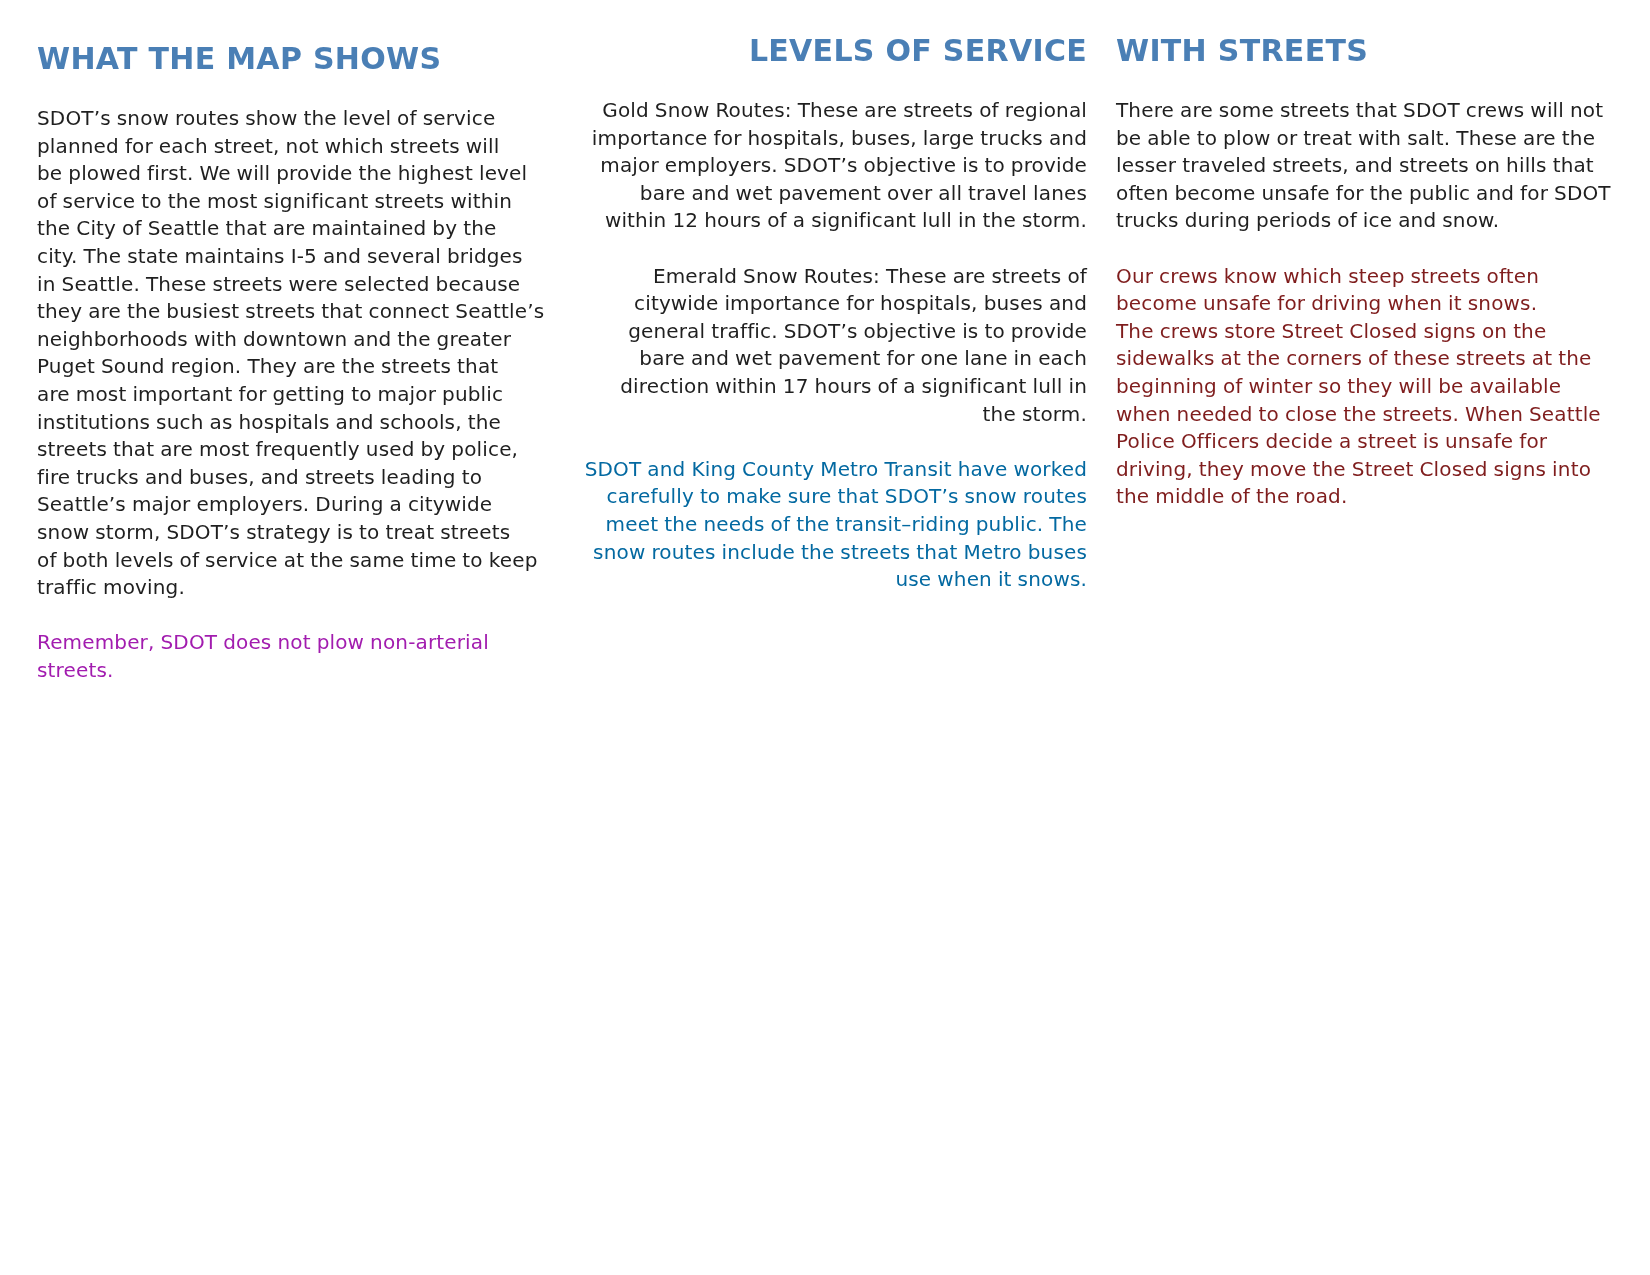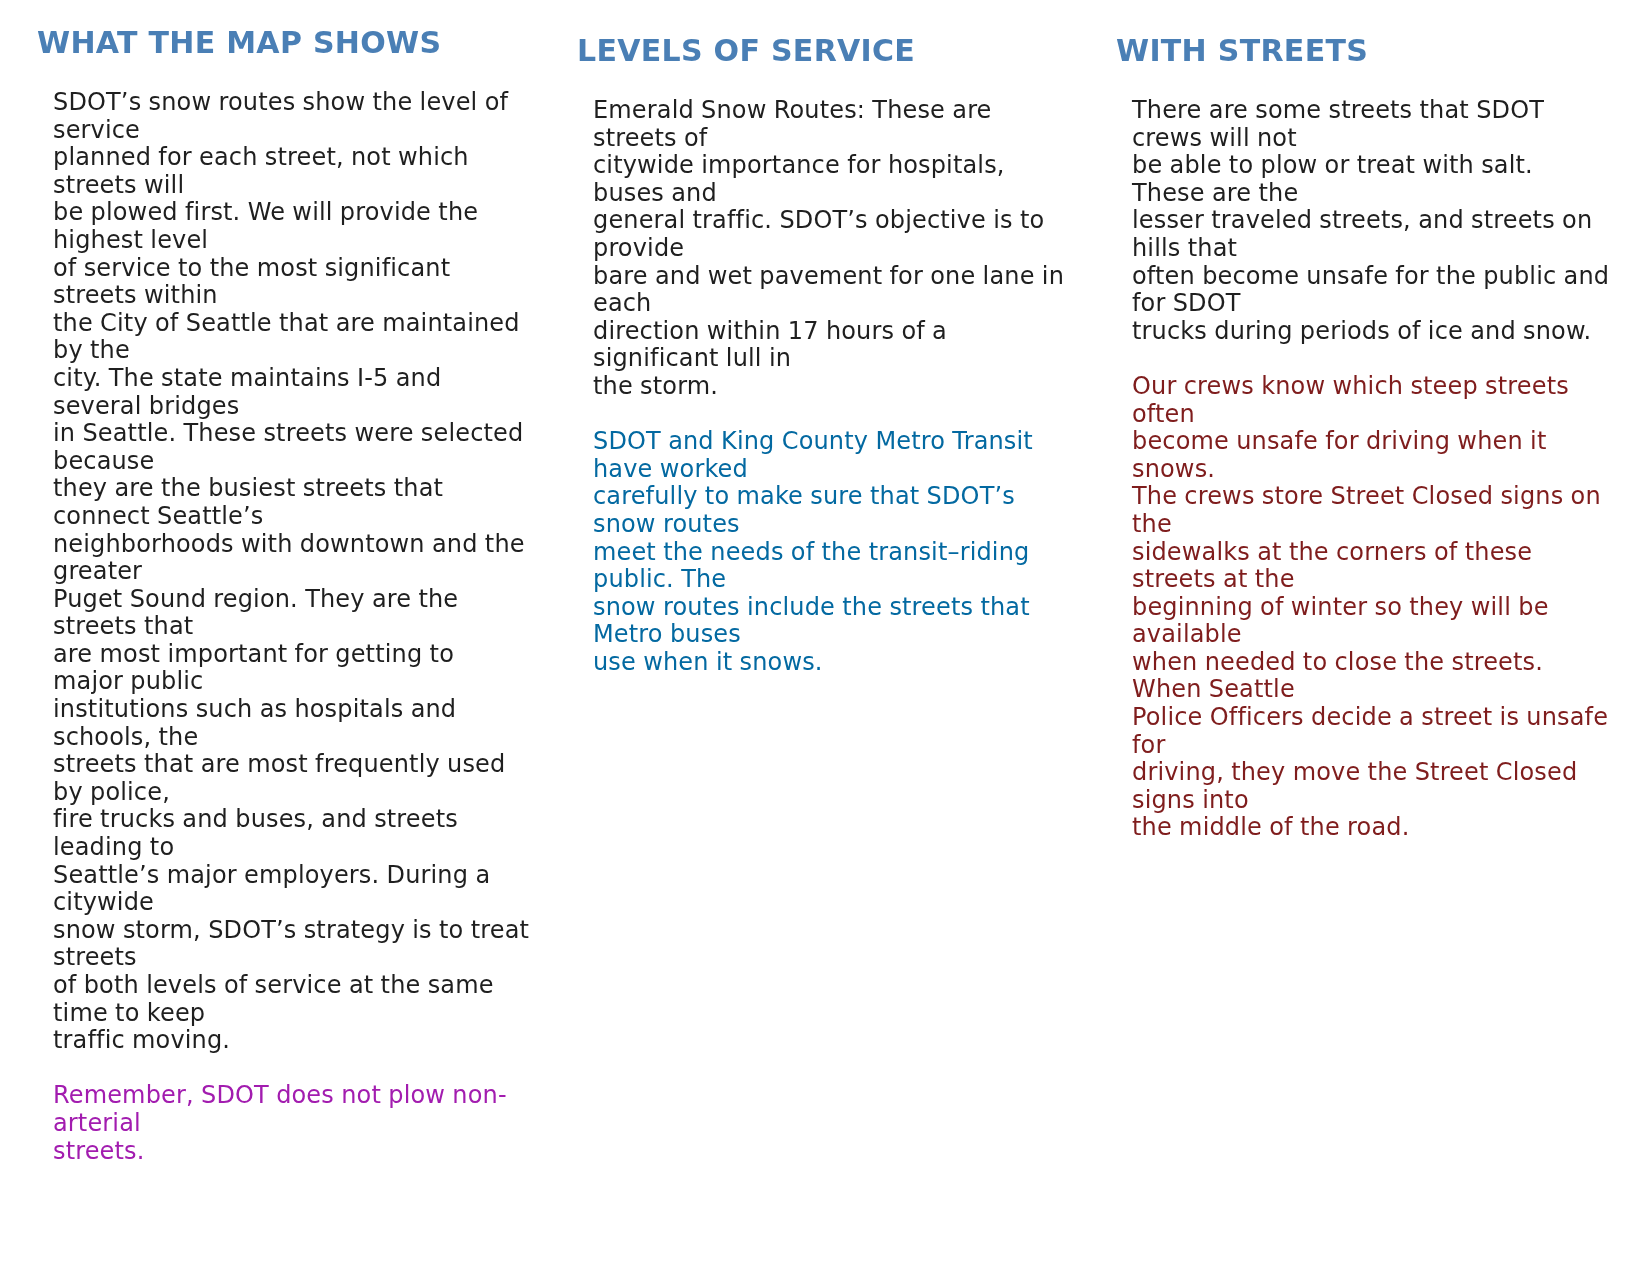--- a/index.html
+++ b/index.html
@@ -14,40 +14,40 @@
       overflow: hidden;
       font-family: "DejaVu Sans", "Liberation Sans", sans-serif;
       color: #1f1f1f;
     }
     .col {
       position: absolute;
       top: 0;
       width: 510px;
     }
     #col-1 { left: 37px; }
-    #col-2 { left: 577px; }
+    #col-2 { left: 577px; text-align: right; }
     #col-3 { left: 1116px; }
 
     .heading {
       font-family: "DejaVu Sans", "Liberation Sans", sans-serif;
       font-weight: bold;
       color: #4a7fb5;
       font-size: 30px;
       line-height: 46px;
       letter-spacing: 0.3px;
       margin: 0;
       white-space: nowrap;
     }
-    #col-1 .heading { margin-top: 20px; }
+    #col-1 .heading { margin-top: 36px; }
     #col-2 .heading.first, #col-3 .heading.first { margin-top: 28px; }
 
     .para {
-      font-size: 24px;
+      font-size: 20px;
       line-height: 27.6px;
-      margin: 16px;
+      margin: 0;
       white-space: pre-line;
       letter-spacing: 0.15px;
       word-spacing: -0.5px;
     }
     .heading + .para { margin-top: 23px; }
     .para + .para { margin-top: 27.6px; }
     .para + .heading { margin-top: 29px; }
     .heading.two-line { white-space: pre-line; }
     .heading.two-line + .para { margin-top: 20px; }
   </style>
@@ -73,20 +73,25 @@
 Seattle’s major employers. During a citywide
 snow storm, SDOT’s strategy is to treat streets
 of both levels of service at the same time to keep
 traffic moving.</p>
   <p class="para" style="color: #a21caf;">Remember, SDOT does not plow non-arterial
 streets.</p>
 </div>
 
 <div class="col" id="col-2">
   <h2 class="heading first" style="color: rgb(74, 127, 181);">LEVELS OF SERVICE</h2>
+  <p class="para" style="color: rgb(31, 31, 31);">Gold Snow Routes: These are streets of regional
+importance for hospitals, buses, large trucks and
+major employers. SDOT’s objective is to provide
+bare and wet pavement over all travel lanes
+within 12 hours of a significant lull in the storm.</p>
   <p class="para" style="color: rgb(31, 31, 31);">Emerald Snow Routes: These are streets of
 citywide importance for hospitals, buses and
 general traffic. SDOT’s objective is to provide
 bare and wet pavement for one lane in each
 direction within 17 hours of a significant lull in
 the storm.</p>
   <p class="para" style="color: #0369a1;">SDOT and King County Metro Transit have worked
 carefully to make sure that SDOT’s snow routes
 meet the needs of the transit–riding public. The
 snow routes include the streets that Metro buses

